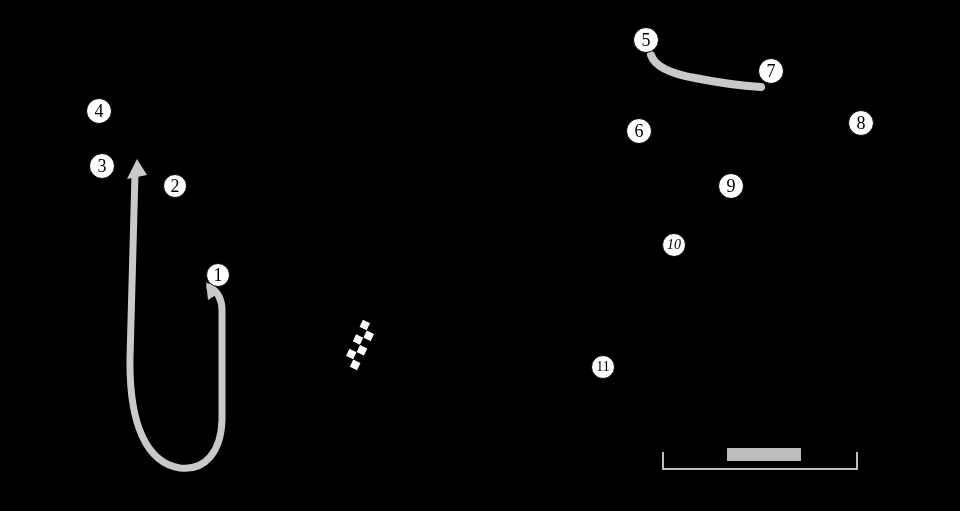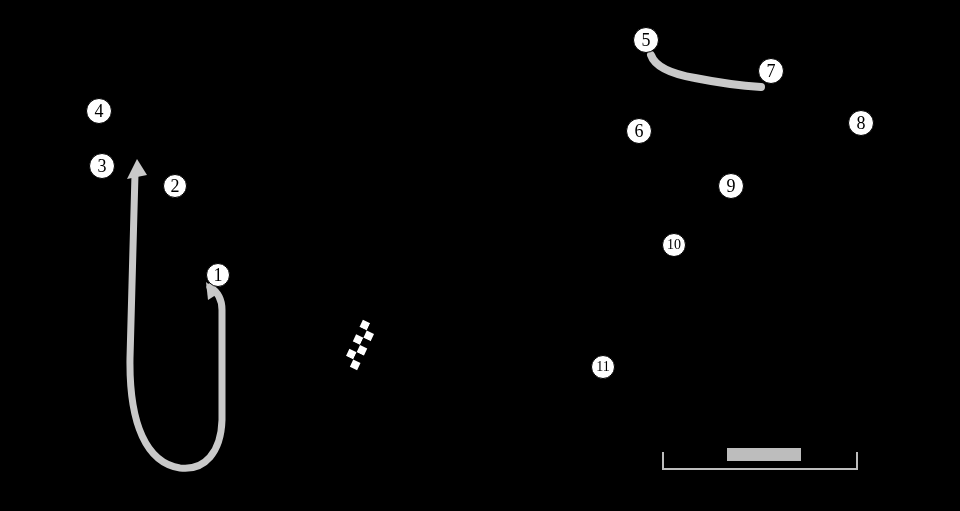--- a/index.html
+++ b/index.html
@@ -93,17 +93,17 @@
   <div class="layer" id="markers">
       <div class="marker" style="left: 218px; top: 275px; width: 24px; height: 24px; font-size: 18px;">1</div>
       <div class="marker" style="left: 175px; top: 186px; width: 24px; height: 24px; font-size: 18px;">2</div>
       <div class="marker" style="left: 102px; top: 166px; width: 26px; height: 26px; font-size: 18px;">3</div>
       <div class="marker" style="left: 99px; top: 111px; width: 26px; height: 26px; font-size: 18px;">4</div>
       <div class="marker" style="left: 646px; top: 40px; width: 26px; height: 26px; font-size: 18px;">5</div>
       <div class="marker" style="left: 639px; top: 131px; width: 26px; height: 26px; font-size: 18px;">6</div>
       <div class="marker" style="left: 771px; top: 71px; width: 26px; height: 26px; font-size: 18px;">7</div>
       <div class="marker" style="left: 861px; top: 123px; width: 26px; height: 26px; font-size: 18px;">8</div>
       <div class="marker" style="left: 731px; top: 186px; width: 26px; height: 26px; font-size: 18px;">9</div>
-      <div class="marker" style="left: 674px; top: 245px; width: 24px; height: 24px; font-size: 14px;">10</div>
+      <div class="marker" style="left: 674px; top: 245px; width: 24px; height: 24px; font-size: 14px; font-style: italic;">10</div>
       <div class="marker" style="left: 603px; top: 367px; width: 24px; height: 24px; font-size: 14px;">11</div>
     </div>
 
 </div>
 
 </body></html>

